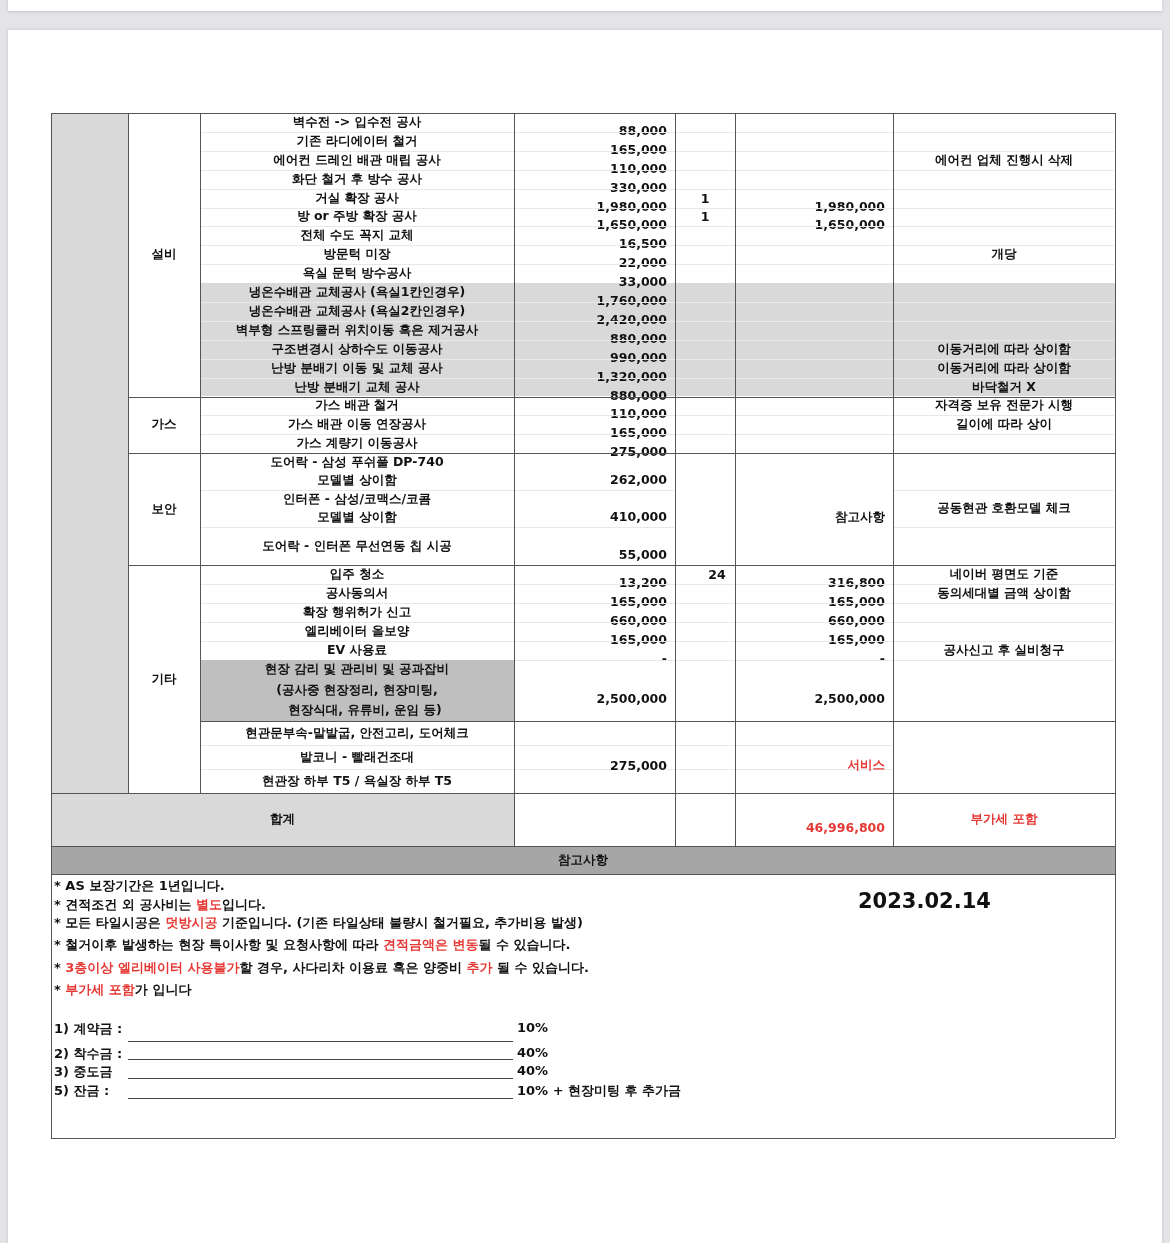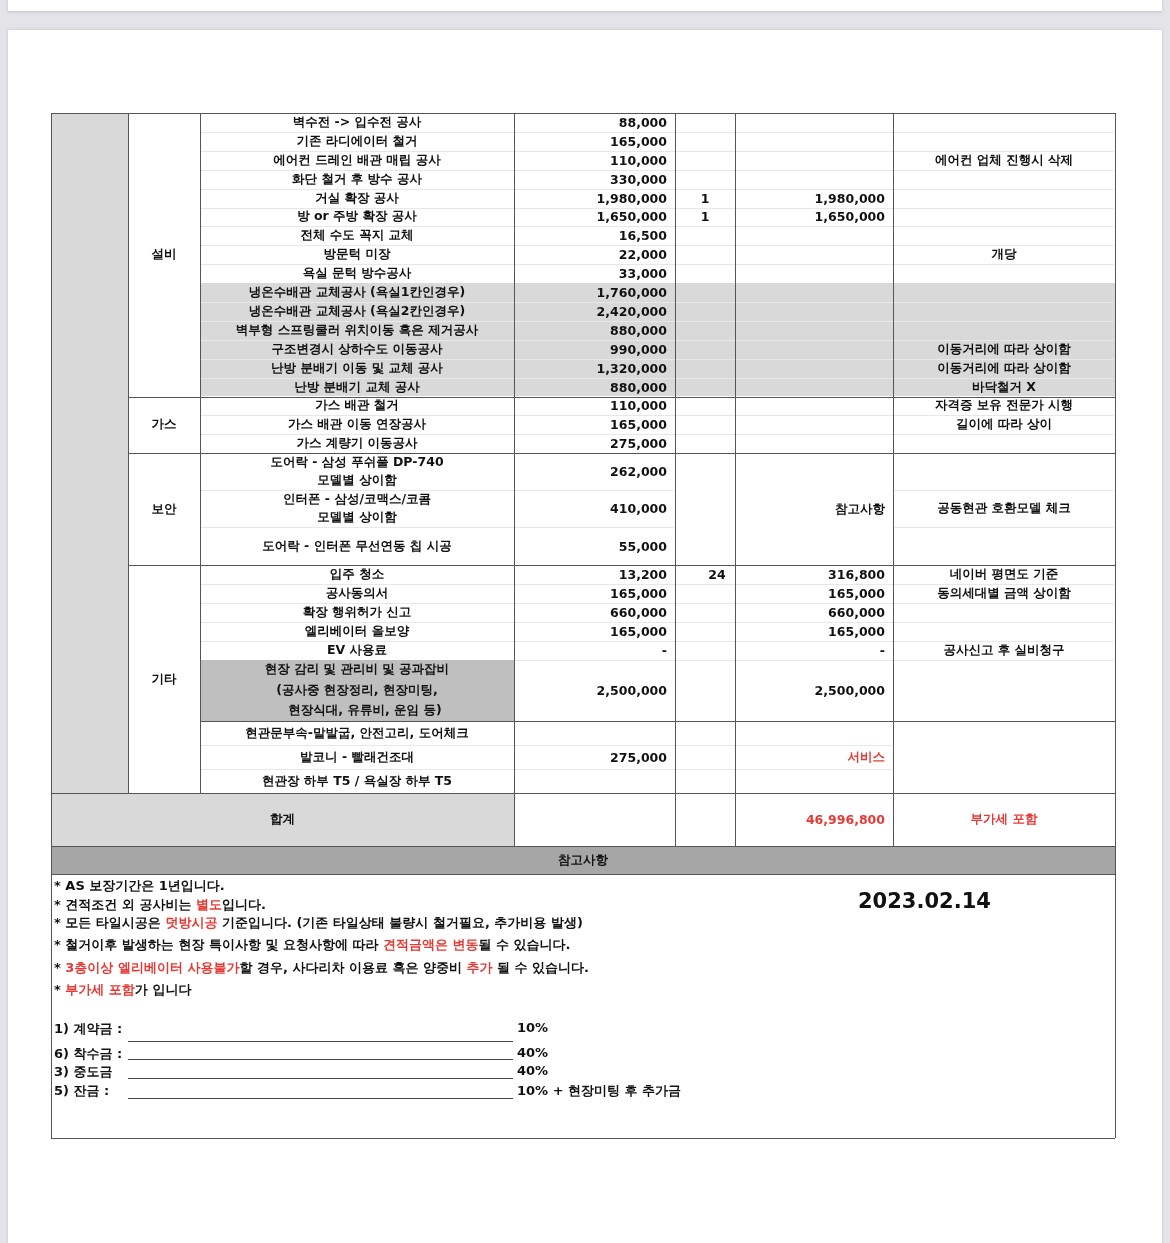--- a/index.html
+++ b/index.html
@@ -5,21 +5,21 @@
   html, body { margin:0; padding:0; }
   body { width:1170px; height:1243px; background:#e4e4e8; position:relative; overflow:hidden;
          font-family:"DejaVu Sans","Liberation Sans",sans-serif; color:#111; }
   .prev-page { position:absolute; left:8px; top:0; width:1154px; height:11px; background:#fff;
                box-shadow:0 1px 3px rgba(0,0,0,0.15); }
   .page { position:absolute; left:8px; top:30px; width:1154px; height:1220px; background:#fff;
           box-shadow:0 0 3px rgba(0,0,0,0.15); }
   .abs { position:absolute; box-sizing:border-box; }
   .cell { position:absolute; box-sizing:border-box; display:flex; align-items:center; justify-content:center;
           font-size:12.5px; font-weight:bold; white-space:nowrap; }
-  .right { justify-content:flex-end; padding-right:8px; }
+  .right { justify-content:flex-end; padding-right:8px;margin-top:8px; }
   .red { color:#e53935; }
   .vline { position:absolute; width:1px; background:#555; }
   .hline { position:absolute; height:1px; background:#555; }
   .faint { position:absolute; height:1px; background:#e8e8e8; }
   .note-line { position:absolute; left:54px; font-size:13px; font-weight:bold; white-space:nowrap; }
   .pay { position:absolute; left:54px; font-size:13px; font-weight:bold; white-space:nowrap; }
   .sigline { position:absolute; left:128px; width:385px; height:1px; background:#444; }
   .pct { position:absolute; left:517px; font-size:13px; font-weight:bold; white-space:nowrap; }
 </style>
 </head>
@@ -216,21 +216,21 @@
     <div class="hline" style="left: 51px; top: 1138px; width: 1064px;"></div>
     <div class="note-line" style="top: 877px;"><span>* AS 보장기간은 1년입니다.</span></div>
     <div class="note-line" style="top: 896px;"><span>* 견적조건 외 공사비는 </span><span class="red">별도</span><span>입니다.</span></div>
     <div class="note-line" style="top: 914px;"><span>* 모든 타일시공은 </span><span class="red">덧방시공</span><span> 기준입니다. (기존 타일상태 불량시 철거필요, 추가비용 발생)</span></div>
     <div class="note-line" style="top: 936px;"><span>* 철거이후 발생하는 현장 특이사항 및 요청사항에 따라 </span><span class="red">견적금액은 변동</span><span>될 수 있습니다.</span></div>
     <div class="note-line" style="top: 959px;"><span>* </span><span class="red">3층이상 엘리베이터 사용불가</span><span>할 경우, 사다리차 이용료 혹은 양중비 </span><span class="red">추가</span><span> 될 수 있습니다.</span></div>
     <div class="note-line" style="top: 981px;"><span>* </span><span class="red">부가세 포함</span><span>가 입니다</span></div>
     <div class="abs" style="left: 858px; top: 889px; font-size: 21px; font-weight: bold; white-space: nowrap;">2023.02.14</div>
     <div class="pay" style="top: 1020px;">1) 계약금 :</div>
     <div class="pct" style="top: 1020px;">10%</div>
-    <div class="pay" style="top: 1045px;">6) 착수금 :</div>
+    <div class="pay" style="top: 1045px;">2) 착수금 :</div>
     <div class="pct" style="top: 1045px;">40%</div>
     <div class="pay" style="top: 1063px;">3) 중도금</div>
     <div class="pct" style="top: 1063px;">40%</div>
     <div class="pay" style="top: 1082px;">5) 잔금 :</div>
     <div class="pct" style="top: 1082px;">10% + 현장미팅 후 추가금</div>
     <div class="sigline" style="top: 1041px;"></div>
     <div class="sigline" style="top: 1059px;"></div>
     <div class="sigline" style="top: 1078px;"></div>
     <div class="sigline" style="top: 1098px;"></div>
   </div>

